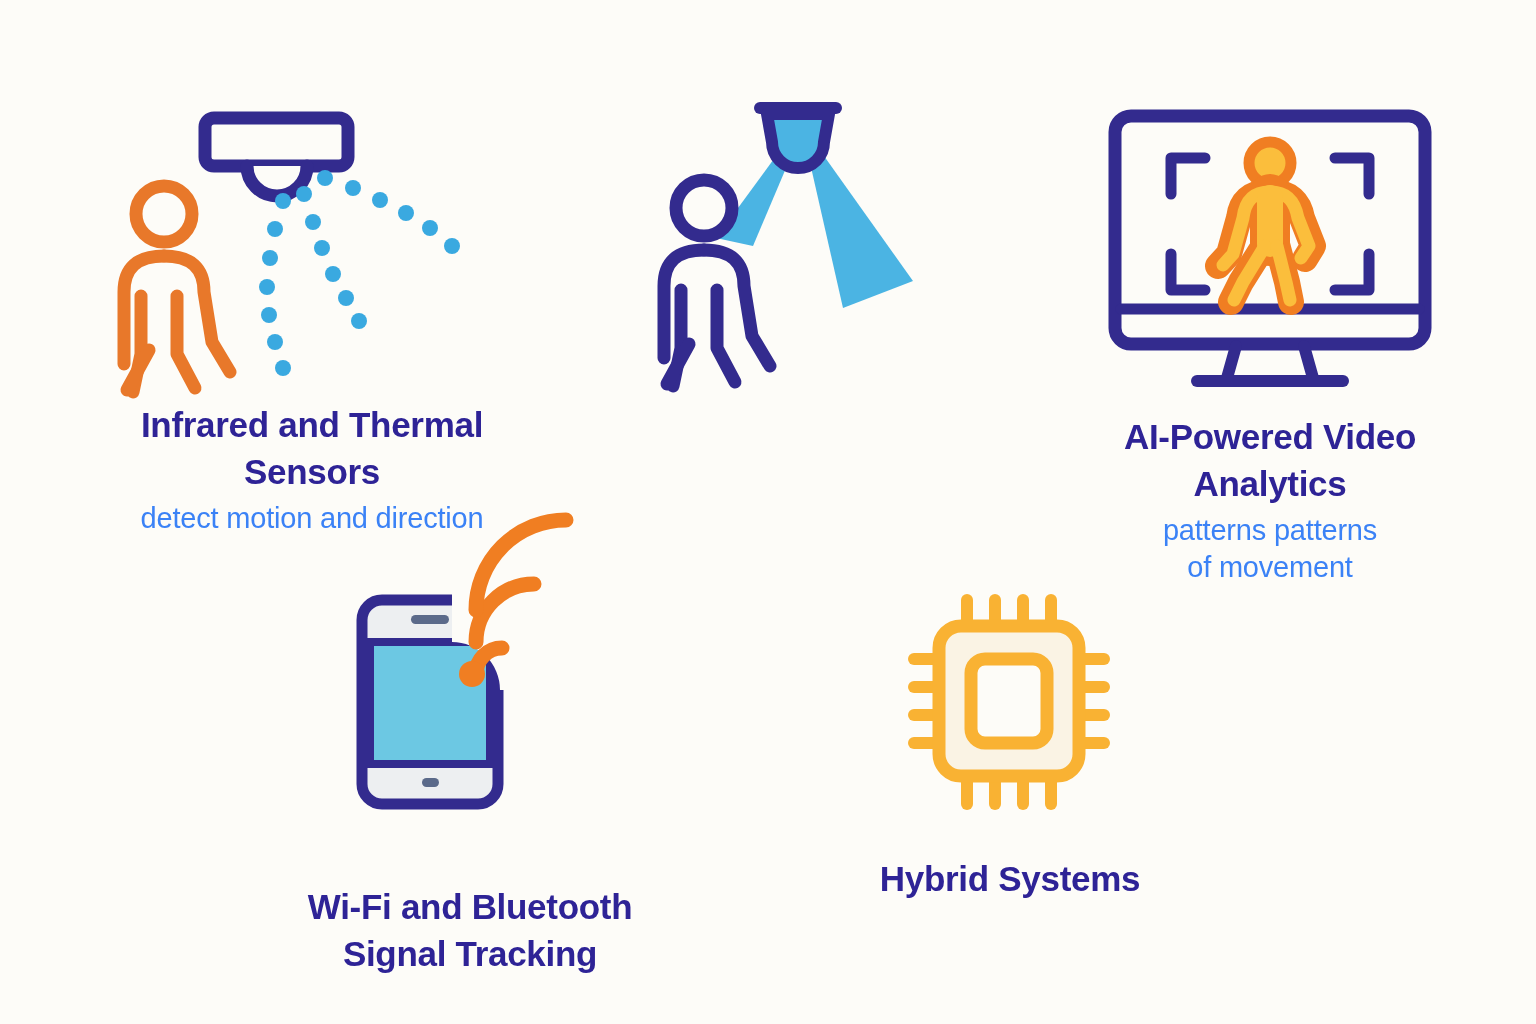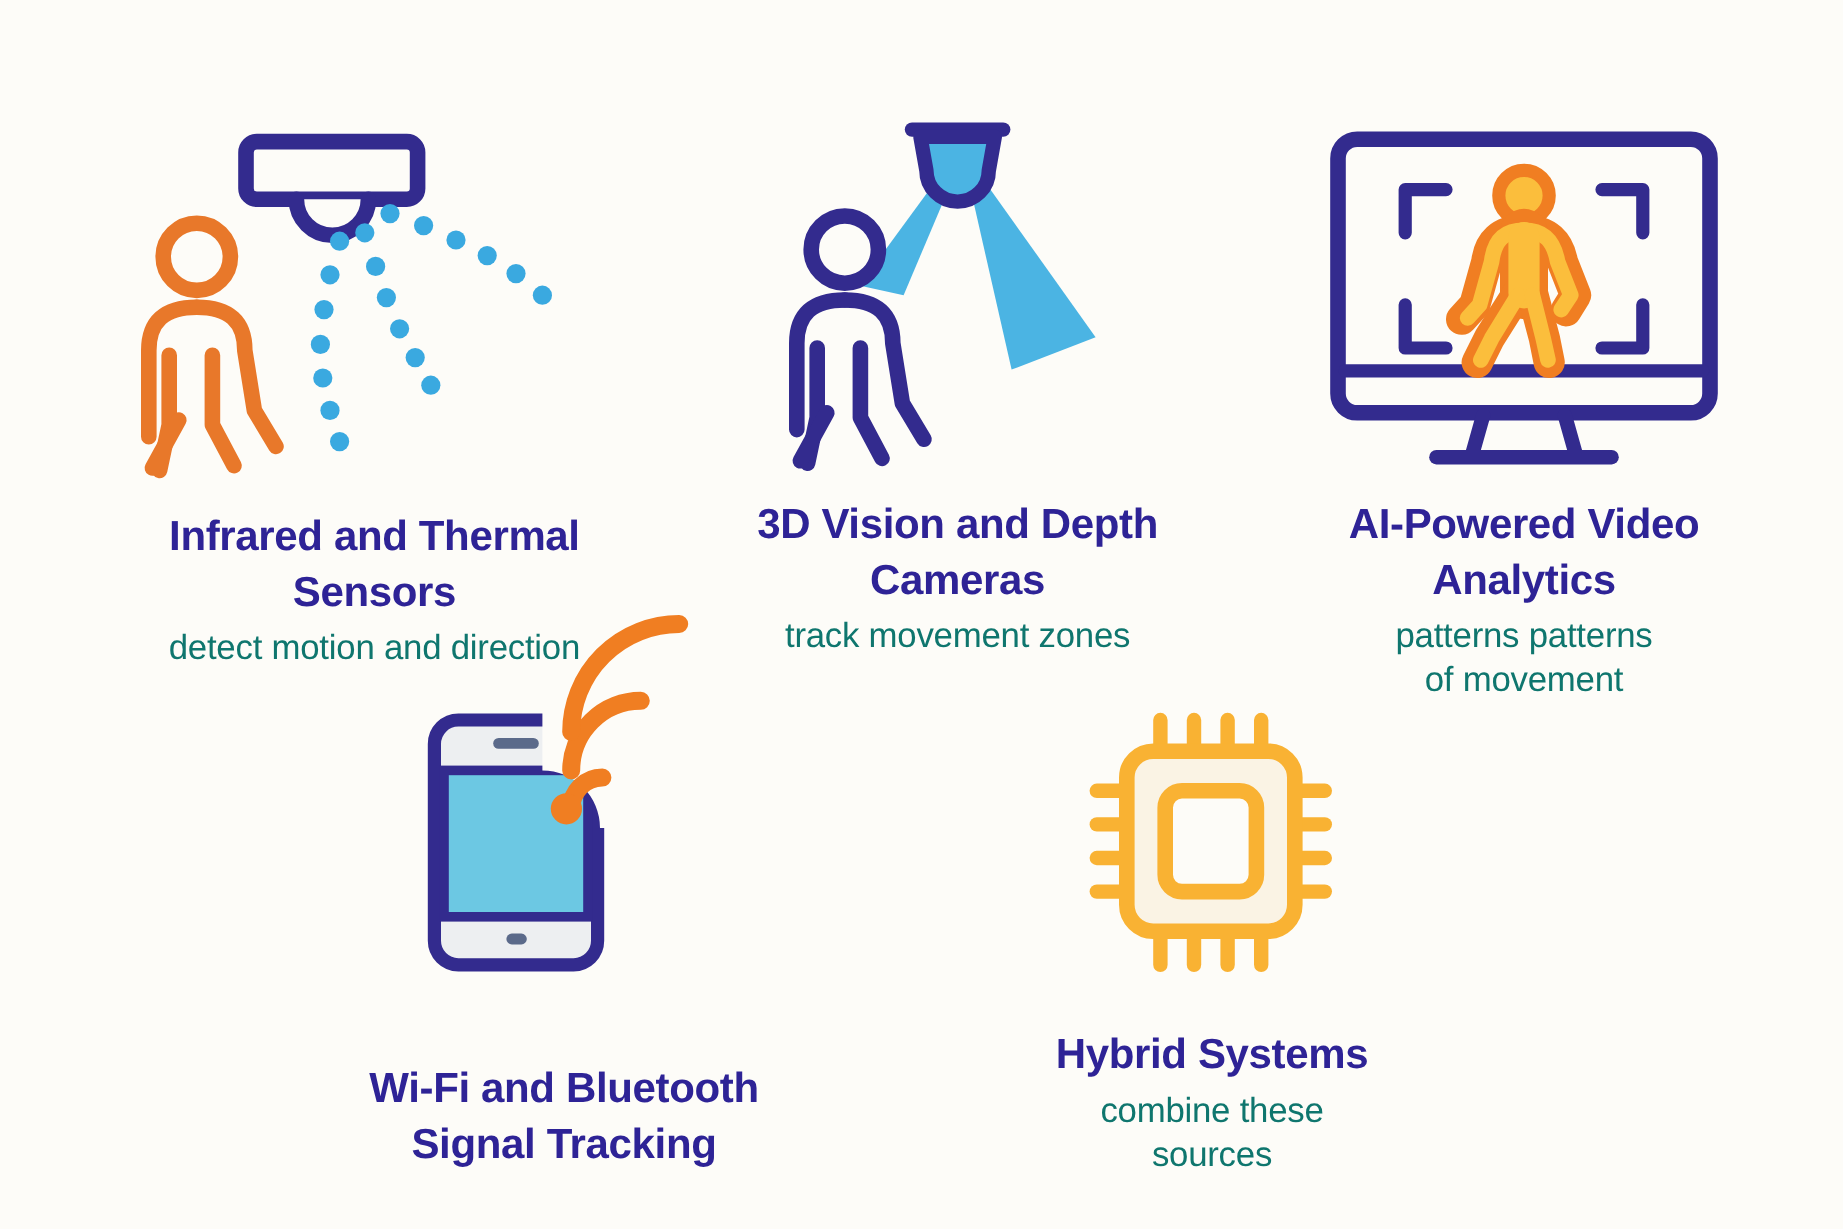--- a/index.html
+++ b/index.html
@@ -47,21 +47,21 @@
   .title {
     color: #2E2396;
     font-weight: bold;
     font-size: 35px;
     line-height: 1.33;
     letter-spacing: -0.3px;
     white-space: pre-line;
   }
 
   .subtitle {
-    color: #0f766e;
+    color: #3b82f6;
     font-weight: normal;
     font-size: 29px;
     line-height: 1.28;
     letter-spacing: -0.2px;
     margin-top: 5px;
     white-space: pre-line;
   }
 
   
   #cell-infrared  { left: 34px;   top: 96px;  width: 556px; }
@@ -71,21 +71,21 @@
   
   #cell-wifi      { left: 182px;  top: 586px; width: 576px; gap: 40px; }
   #cell-hybrid    { left: 790px;  top: 586px; width: 440px; }
 
   #cell-infrared .icon-wrap  { height: 300px; }
   #cell-3dvision .icon-wrap  { height: 300px; }
   #cell-ai       .icon-wrap  { height: 300px; }
   #cell-wifi     .icon-wrap  { height: 232px; }
   #cell-hybrid   .icon-wrap  { height: 232px; }
 
-  #cell-infrared .caption { margin-top: 28px; }
+  #cell-infrared .caption { margin-top: 6px; }
   #cell-3dvision .caption { margin-top: 18px; }
   #cell-ai       .caption { margin-top: 18px; }
   #cell-wifi     .caption { margin-top: 26px; }
   #cell-hybrid   .caption { margin-top: 38px; }
 
   svg { display: block; overflow: visible; }
 </style>
 </head>
 <body>
 
@@ -172,25 +172,20 @@
           <path d="M66 154
                    C 93 154, 106 166, 106 190
                    L 114 240
                    L 132 270"></path>
           <path d="M43 194 L 43 252 L 35 290"></path>
           <path d="M79 194 L 79 252 L 97 286"></path>
           <path d="M51 248 L 29 288"></path>
         </g>
       </svg>
     </div>
-    <div class="caption">
-      <div class="title">3D Vision and Depth
-Cameras</div>
-      <div class="subtitle">track movement zones</div>
-    </div>
   </div>
 
   <div class="cell" id="cell-ai">
     <div class="icon-wrap">
       <svg width="330" height="290" viewBox="0 0 330 290">
 
         <rect x="10" y="10" width="310" height="228" rx="16" ry="16" fill="#FDFCF8" stroke="#332B8E" stroke-width="13"></rect>
         <line x1="16" y1="203" x2="314" y2="203" stroke="#332B8E" stroke-width="11" stroke-linecap="round"></line>
 
         <g fill="none" stroke="#332B8E" stroke-width="12" stroke-linecap="round" stroke-linejoin="round">
@@ -293,18 +288,16 @@
           <line x1="172" y1="129" x2="202" y2="129"></line>
           <line x1="172" y1="157" x2="202" y2="157"></line>
         </g>
 
         <rect x="37" y="40" width="140" height="150" rx="22" ry="22" fill="#FAF3E4" stroke="#F9B233" stroke-width="13"></rect>
         <rect x="69" y="73" width="76" height="84" rx="14" ry="14" fill="#FDFCF8" stroke="#F9B233" stroke-width="13"></rect>
       </svg>
     </div>
     <div class="caption">
       <div class="title">Hybrid Systems</div>
-      <div class="subtitle">combine these
-sources</div>
     </div>
   </div>
 
 </div>
 
 </body></html>

